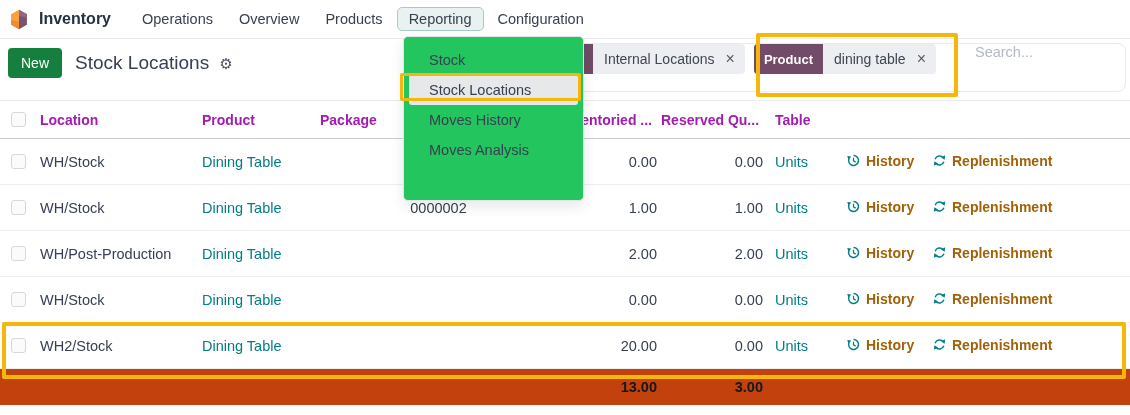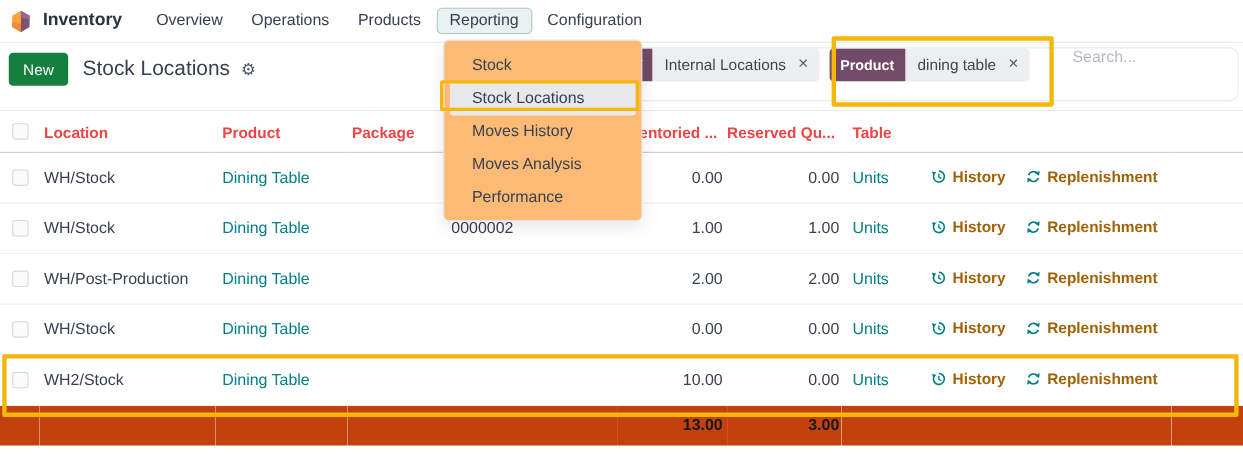--- a/index.html
+++ b/index.html
@@ -36,21 +36,21 @@
   .facet-value { display:flex; align-items:center; padding:0 8px 0 11px;
                  font-size:14px; color:#3e4651; white-space:nowrap; }
   .facet-close { display:flex; align-items:center; padding:0 10px 0 3px;
                  color:#555b64; font-size:16px; cursor:pointer; }
   .search-placeholder { color:#b2b9c4; font-size:14.5px; margin-left:30px; white-space:nowrap; }
 
   
   table.list { position:absolute; top:100px; left:0; width:1130px;
                border-collapse:collapse; table-layout:fixed; }
   .list th { height:38px; border-top:1px solid #e9eaec; border-bottom:1px solid #c8cbd0;
-             font-size:14px; font-weight:700; color:#ef4444; text-align:left;
+             font-size:14px; font-weight:700; color:#a21caf; text-align:left;
              white-space:nowrap; overflow:hidden;margin-top:44px; }
   .list td { height:46px; border-bottom:1px solid #edeef0; font-size:14.5px;
              color:#374151; white-space:nowrap; overflow:hidden; background:#fff;margin-left:26px; }
   .list tfoot td { height:36px; font-weight:700; color:#14181f; background:#c2410c;
                    border-bottom:none; }
   .col-loc   { padding-left:4px; }
   .col-prod  { padding-left:6px; }
   .col-pkg-h { padding-left:4px; }
   .col-pkg   { text-align:center; }
   .col-num1  { text-align:right; padding-right:4px; }
@@ -59,21 +59,21 @@
   .col-hist  { padding-left:17px; }
   .col-repl  { padding-left:3px; }
   .teal-link { color:#017E84; cursor:pointer; text-decoration:none; }
   .row-action { display:inline-flex; align-items:center; gap:6px; color:#a16207;
                 font-weight:600; font-size:14px; cursor:pointer; }
   .checkbox { width:15px; height:15px; border:1px solid #d5d8dd; background:#fbfbfc;
               border-radius:3px; margin:0 auto; cursor:pointer; }
 
   
   .dropdown { position:absolute; left:403px; top:36px; width:181px; height:165px;
-              background:#fdba74; border:1px solid #e3e5e9; border-radius:5px;
+              background:#22c55e; border:1px solid #e3e5e9; border-radius:5px;
               box-shadow:0 6px 14px rgba(0,0,0,.09); padding:8px 0; z-index:10; }
   .dd-item { height:30px; line-height:30px; margin:0 5px; padding-left:20px;
              font-size:14.5px; color:#374151; border-radius:3px; cursor:pointer; }
   .dd-item.highlighted { background:#e7e8ea; }
 
   
   .hl-box { position:absolute; border:3px solid #f5b70a; pointer-events:none; border-radius:2px; }
   .hl-menu  { left:400px; top:73px;  width:181px;  height:28px; z-index:11; }
   .hl-facet { left:756px; top:33px;  width:202px;  height:64px; border-width:4px; z-index:6; }
   .hl-row   { left:2px;   top:322px; width:1124px; height:57px; border-width:4px; z-index:4; }
@@ -86,22 +86,22 @@
 <div class="screen">
 
   <header class="navbar">
     <svg class="app-logo" viewBox="0 0 20 22">
       <polygon points="10,0.8 1.7,5.6 1.7,16.4 10,21.2" fill="#f9a13c"></polygon>
       <polygon points="1.7,11.5 10,13.4 10,21.2 1.7,16.4" fill="#ee8c2f"></polygon>
       <polygon points="10,0.8 18.3,5.6 18.3,16.4 10,21.2" fill="#7c5271"></polygon>
       <polygon points="10,0.8 18.3,5.6 18.3,9.4 10,7.2" fill="#93668a"></polygon>
     </svg>
     <span class="brand">Inventory</span>
+    <span class="nav-item">Operations</span>
     <span class="nav-item">Overview</span>
-    <span class="nav-item">Operations</span>
     <span class="nav-item">Products</span>
     <span class="nav-item active">Reporting</span>
     <span class="nav-item">Configuration</span>
   </header>
 
   <div class="control-left">
     <button class="btn-new">New</button>
     <h1 class="view-title">Stock Locations</h1>
     <span class="gear">⚙</span>
   </div>
@@ -270,21 +270,21 @@
             </span></td>
         <td></td>
       </tr>
       <tr>
         <td>
             <div class="checkbox"></div>
           </td>
         <td class="col-loc">WH2/Stock</td>
         <td class="col-prod"><span class="teal-link">Dining Table</span></td>
         <td class="col-pkg"></td>
-        <td class="col-num1">10.00</td>
+        <td class="col-num1">20.00</td>
         <td class="col-num2">0.00</td>
         <td class="col-unit"><span class="teal-link">Units</span></td>
         <td class="col-hist"><span class="row-action">
           <svg width="13" height="13" viewBox="0 0 16 16">
                 <path d="M8 1.9 A6.1 6.1 0 1 1 2.6 5.3" fill="none" stroke="#017E84" stroke-width="1.8"></path>
                 <polygon points="0.3,2.4 5.2,3.2 1.9,7.2" fill="#017E84"></polygon>
                 <path d="M8 4.7 L8 8.5 L10.7 10" fill="none" stroke="#017E84" stroke-width="1.5"></path>
               </svg>
           <span>History</span>
             </span></td>
@@ -314,20 +314,19 @@
           <td></td>
       </tr>
     </tfoot>
   </table>
 
   <div class="dropdown">
     <div class="dd-item">Stock</div>
     <div class="dd-item highlighted">Stock Locations</div>
     <div class="dd-item">Moves History</div>
     <div class="dd-item">Moves Analysis</div>
-    <div class="dd-item">Performance</div>
   </div>
 
   <div class="hl-box hl-menu"></div>
   <div class="hl-box hl-facet"></div>
   <div class="hl-box hl-row"></div>
 
 </div>
 
 </body></html>

